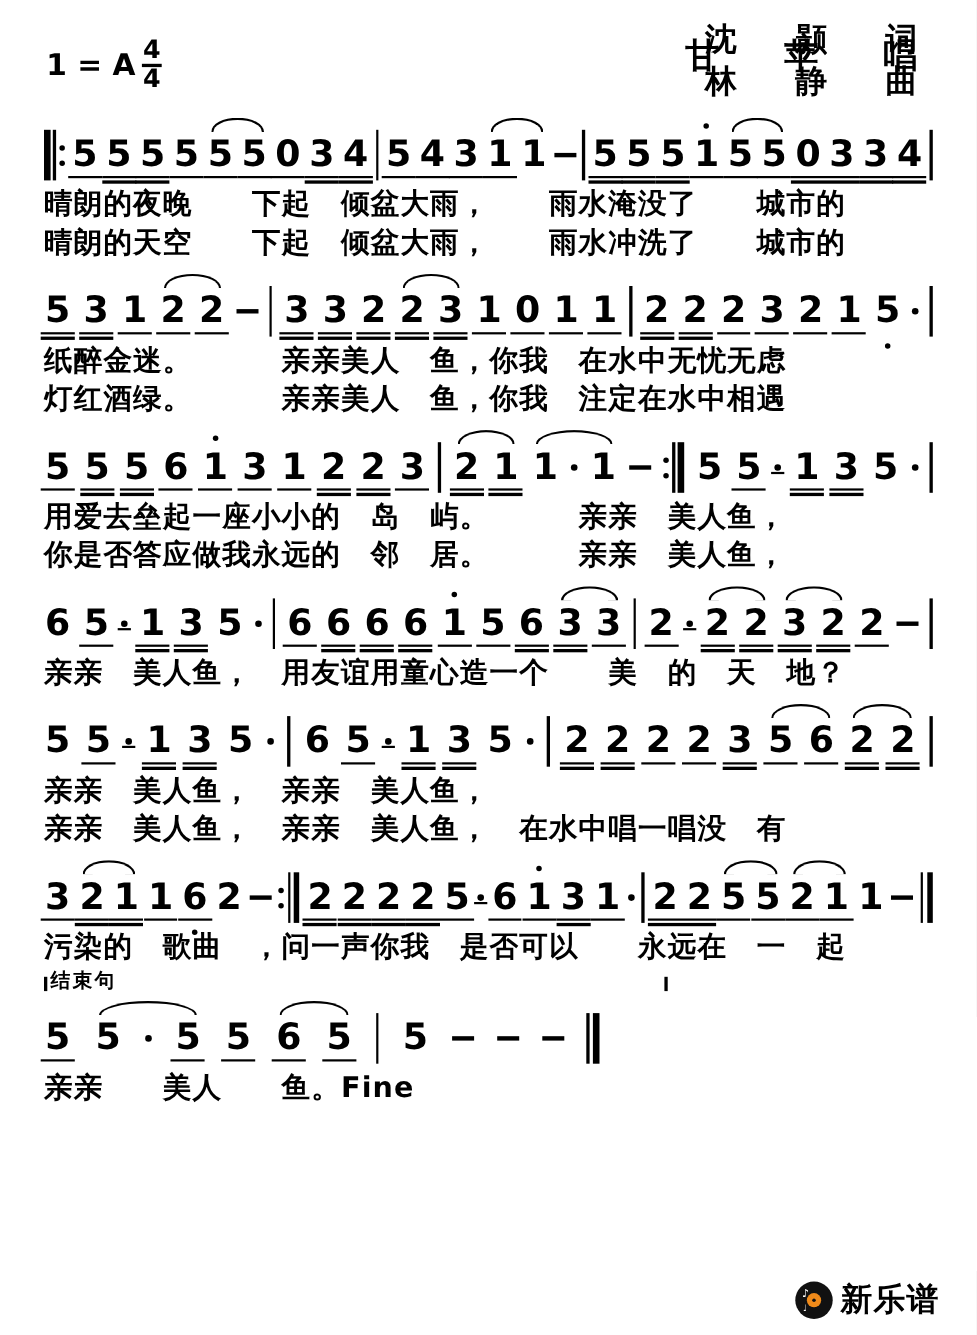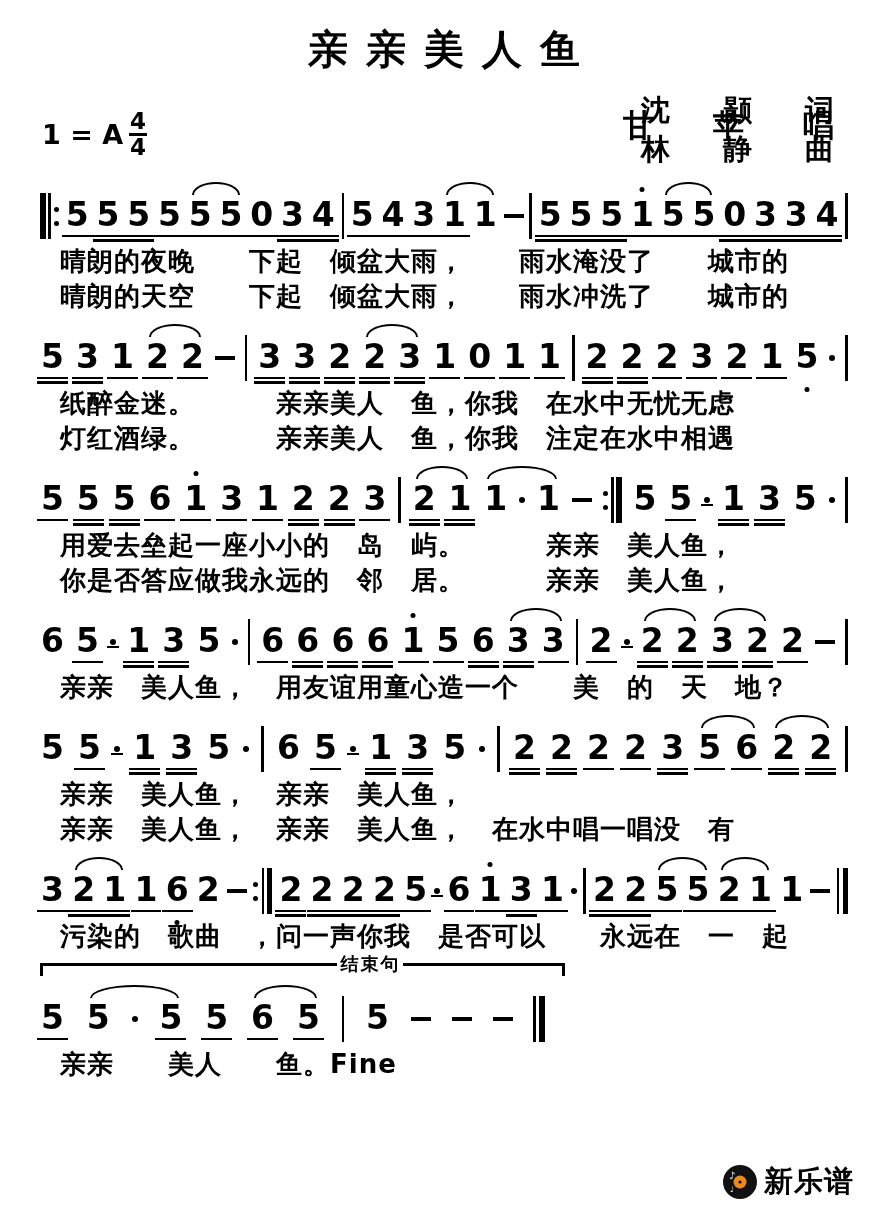--- a/index.html
+++ b/index.html
@@ -48,32 +48,31 @@
   .slur{
     position:absolute;height:13px;box-sizing:border-box;
     border:2.5px solid #000;border-bottom:none;
     border-top-left-radius:50% 100%;border-top-right-radius:50% 100%;
   }
   .bracket{position:absolute;top:0;left:0;height:13px;border-left:3px solid #000;border-right:3px solid #000;display:flex;align-items:flex-start;box-sizing:border-box;}
   .bline{border-top:3px solid #000;height:0;}
   .bl-left{flex:1.3;}
   .bl-right{flex:0.7;}
   .btxt{font-size:18px;font-weight:700;line-height:18px;margin-top:-8px;padding:0 3px;letter-spacing:2px;}
-  .lyric{font-size:26px;font-weight:700;line-height:35px;white-space:pre;letter-spacing:1px;margin-left:20px;}
+  .lyric{font-size:26px;font-weight:700;line-height:35px;white-space:pre;letter-spacing:1px;}
   .lyric:first-of-type{margin-top:6px;}
   
   .brand{position:absolute;right:34px;bottom:12px;display:flex;align-items:center;gap:6px;}
   .brand .name{font-size:29px;font-weight:700;letter-spacing:1px;}
 </style>
 </head>
 <body>
 
 <div class="page">
 
-  <div class="title">亲亲美人鱼</div>
 
   <div class="meta">
     <div class="keysig">
       <span>1 = A</span>
       <span class="frac">
         <b>4</b>
         <i></i>
         <b>4</b>
       </span>
     </div>
@@ -829,21 +828,21 @@
           <span class="tok dash"></span>
           <span class="tok dash"></span>
           <span class="tok dash"></span>
           <span class="tok bar">
             <i class="thin"></i>
             <i class="g3"></i>
             <i class="thick"></i>
           </span>
           <div class="slur" style="left: 49.75px; width: 89.5px; top: 22px;"></div>
           <div class="slur" style="left: 213.75px; width: 63.5px; top: 22px;"></div>
-          <div class="bracket" style="width: 525px;">
+          <div class="bracket" style="width: 567px; flex-direction: column;">
             <span class="bline bl-left"></span>
             <span class="btxt">结束句</span>
             <span class="bline bl-right"></span>
           </div>
         </div>
         <div class="lyric">亲亲　　美人　　鱼。Fine</div>
       </div>
     </div>
 
   <div class="brand">

